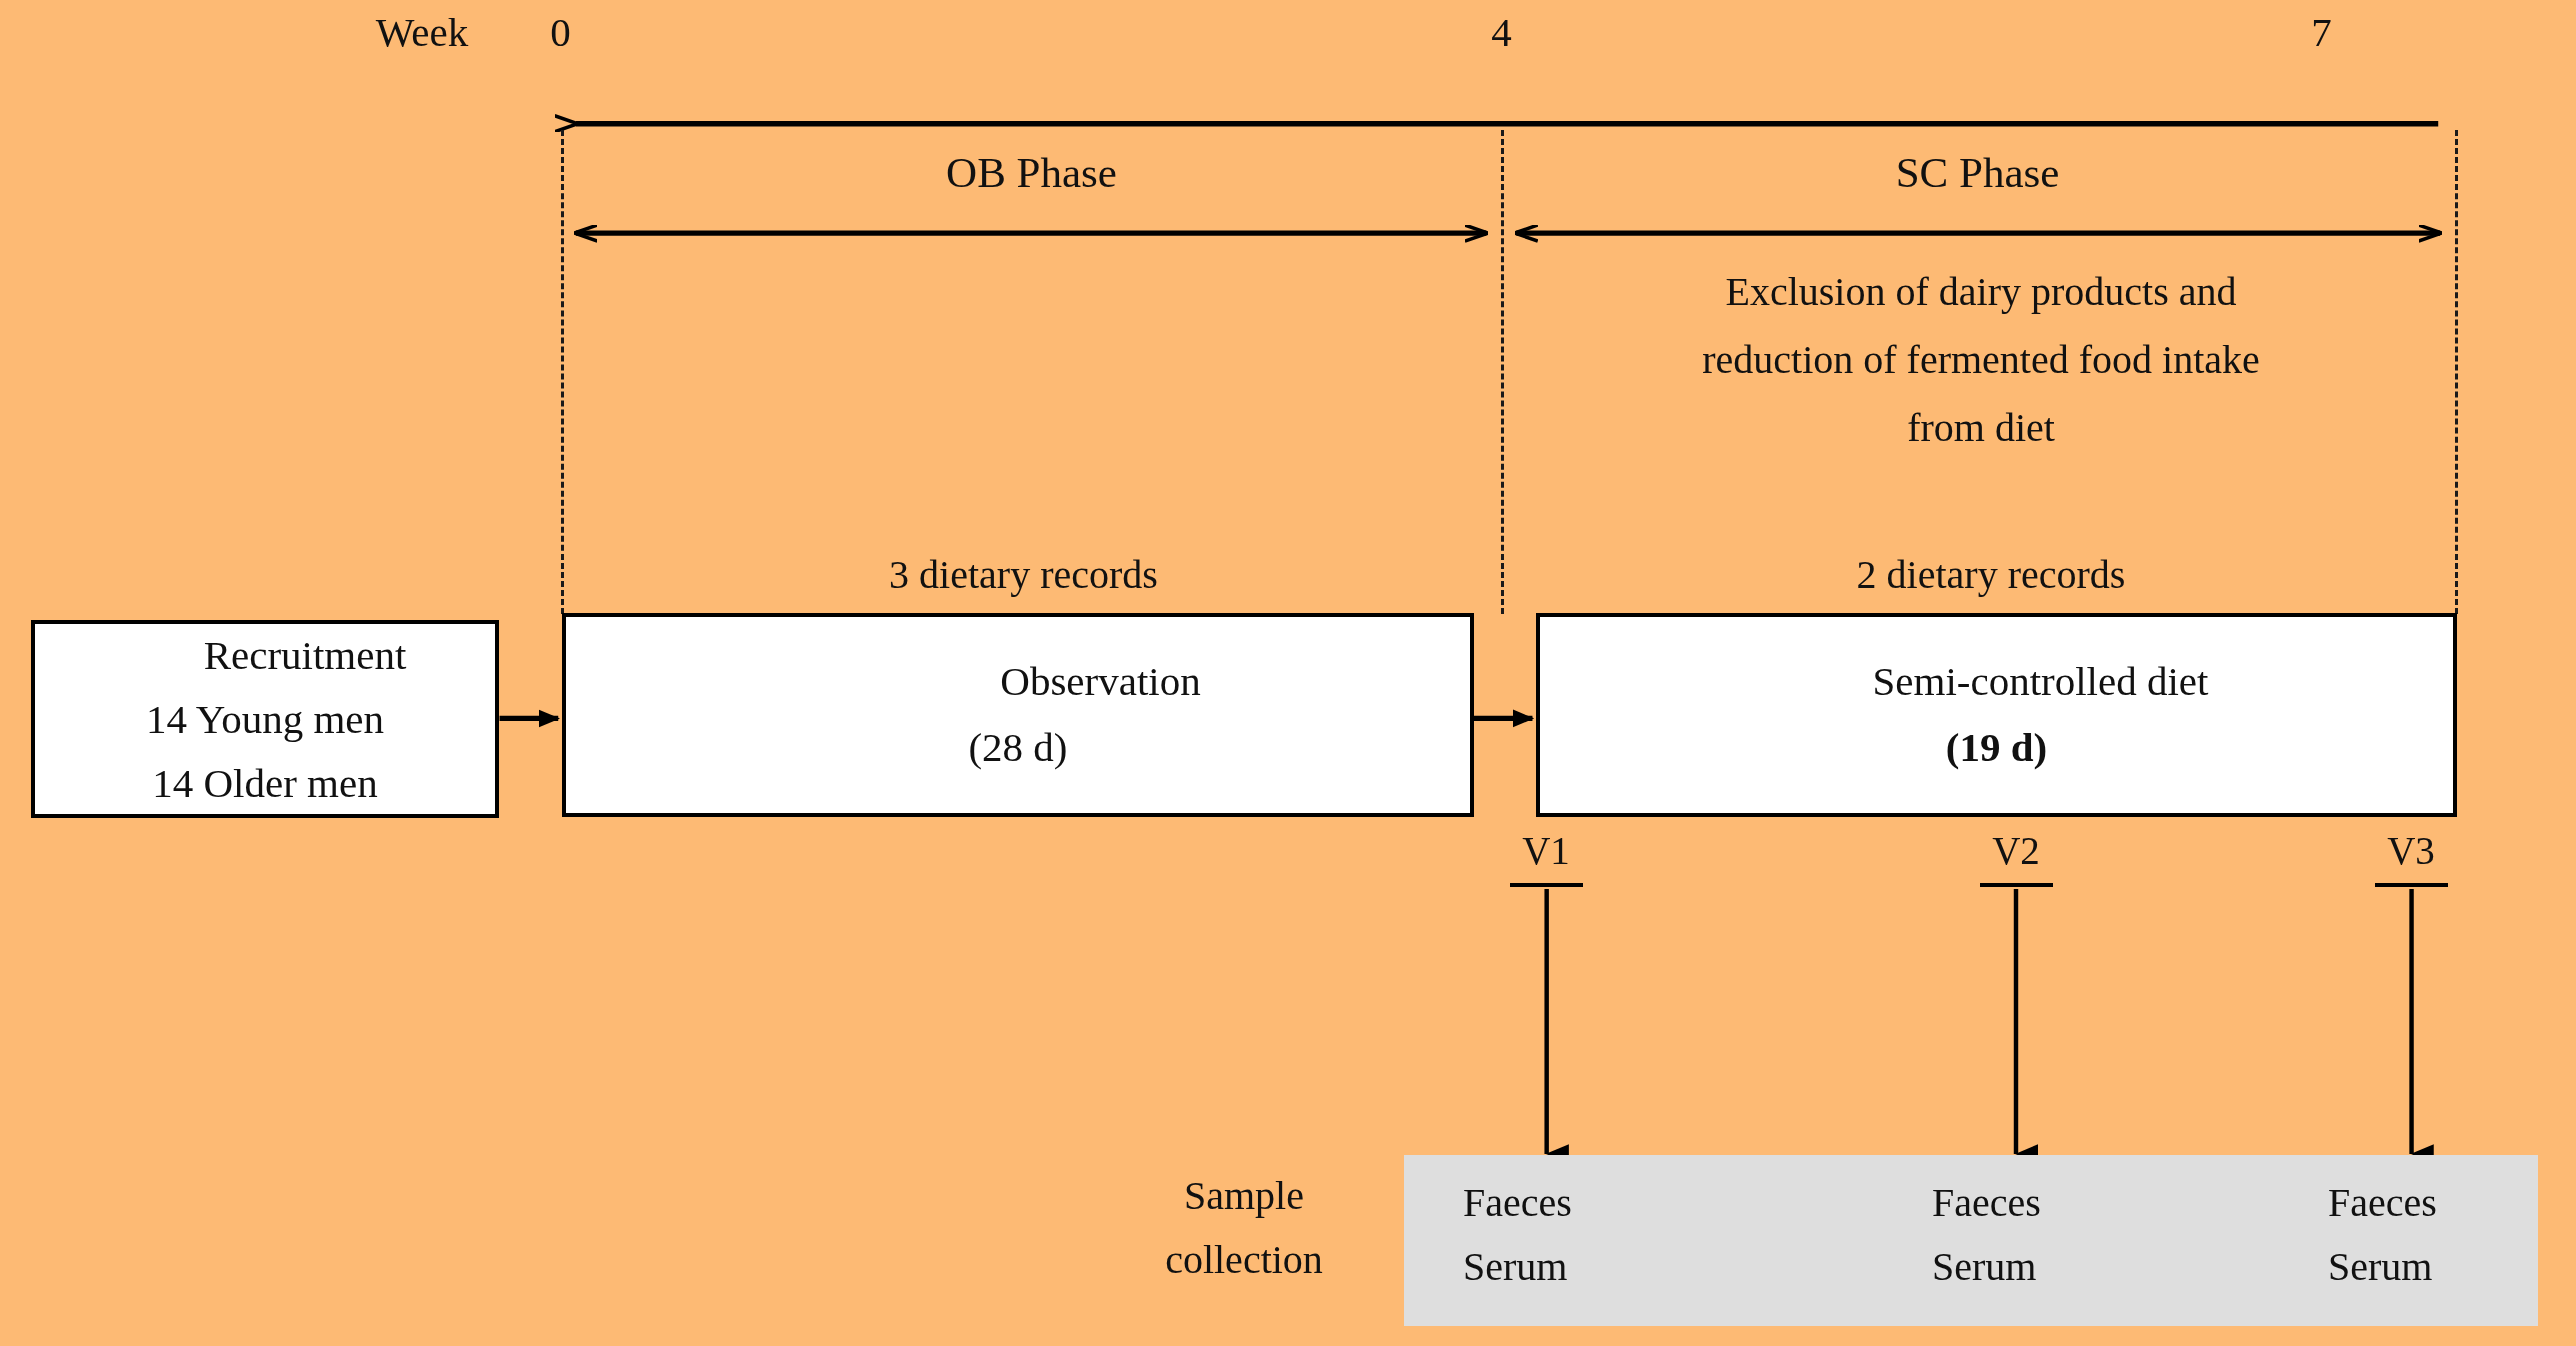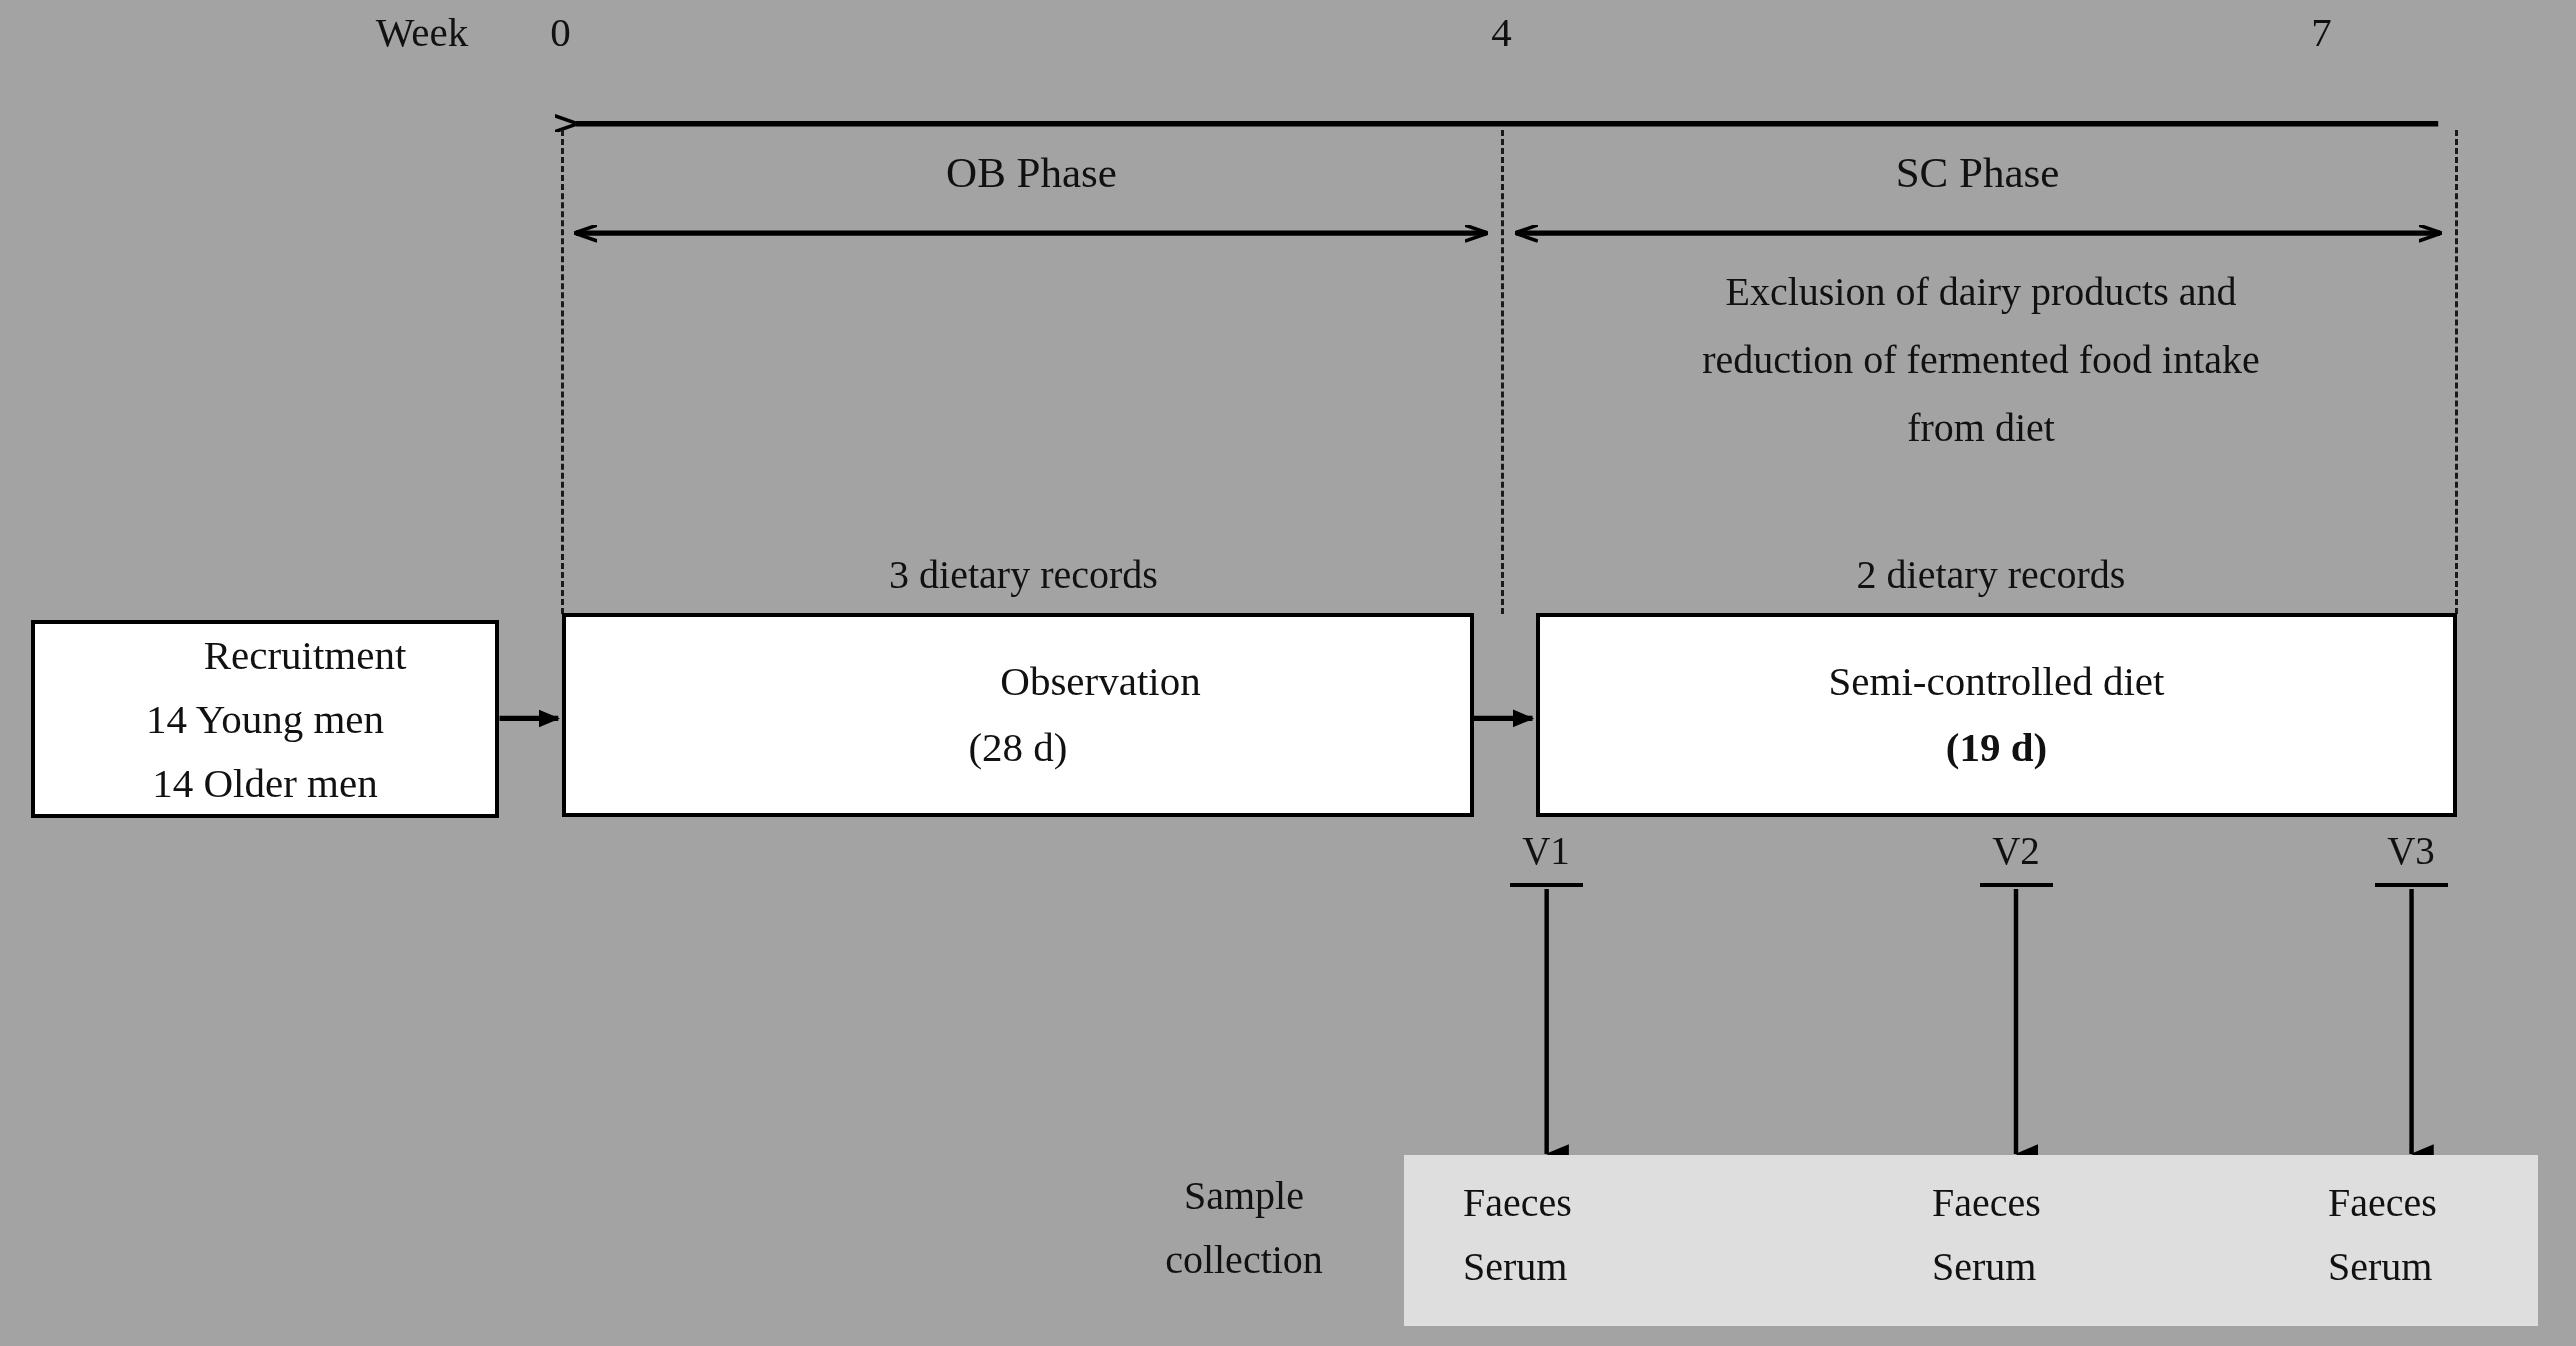--- a/index.html
+++ b/index.html
@@ -4,21 +4,21 @@
 <style>
   html, body {
     margin: 0;
     padding: 0;
     background: #ffffff;
   }
   #stage {
     position: relative;
     width: 2576px;
     height: 1347px;
-    background: #a3a3a3;
+    background: #fdba74;
     font-family: "Liberation Serif", "DejaVu Serif", serif;
     color: #000000;
     overflow: hidden;
   }
   .txt {
     position: absolute;
     white-space: pre;
     line-height: 1.22;
     color: #111111;
   }
@@ -150,21 +150,21 @@
   <div class="solid-box" style="left:31px; top:620px; width:468px; height:198px;"></div>
   <div class="txt box-text center" style="left:31px; top:630px; width:468px;padding-left:40px;">Recruitment</div>
   <div class="txt box-text center" style="left:31px; top:694px; width:468px;">14 Young men</div>
   <div class="txt box-text center" style="left:31px; top:758px; width:468px;">14 Older men</div>
 
   <div class="solid-box" style="left:562px; top:613px; width:912px; height:204px;"></div>
   <div class="txt box-text center" style="left:562px; top:656px; width:1077px;">Observation</div>
   <div class="txt box-text center" style="left:562px; top:722px; width:912px;text-align:center;">(28 d)</div>
 
   <div class="solid-box" style="left:1536px; top:613px; width:921px; height:204px;"></div>
-  <div class="txt box-text center" style="left:1536px; top:656px; width:921px;">Semi-controlled diet</div>
+  <div class="txt box-text center" style="left:1536px; top:656px; width:921px;padding-left:44px;">Semi-controlled diet</div>
   <div class="txt box-text center" style="left:1536px; top:722px; width:921px;font-weight:bold;">(19 d)</div>
 
   <div class="txt small-cap center" style="left:1484px; top:827px; width:124px;">V1</div>
   <div class="v-underline" style="left:1510px; top:883px; width:73px;"></div>
 
   <div class="txt small-cap center" style="left:1954px; top:827px; width:124px;">V2</div>
   <div class="v-underline" style="left:1980px; top:883px; width:73px;"></div>
 
   <div class="txt small-cap center" style="left:2349px; top:827px; width:124px;">V3</div>
   <div class="v-underline" style="left:2375px; top:883px; width:73px;"></div>

